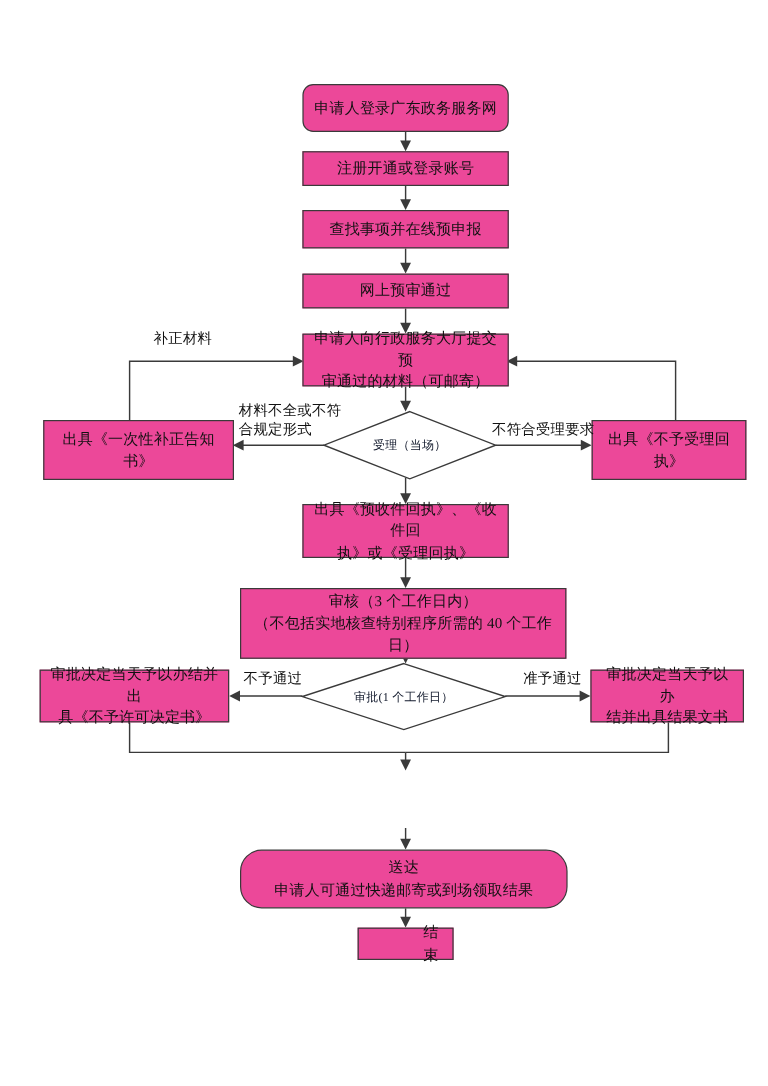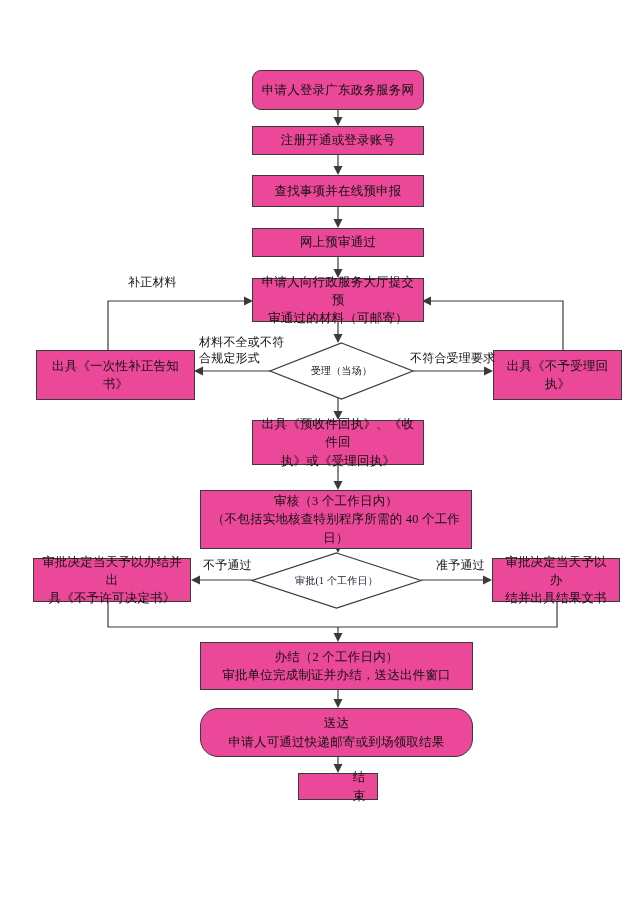--- a/index.html
+++ b/index.html
@@ -208,24 +208,20 @@
   <div class="node" style="left:492px; top:558px; width:128px; height:44px;">
     <span class="txt">审批决定当天予以办
 结并出具结果文书</span>
   </div>
 
   <div class="node" style="left:33px; top:558px; width:158px; height:44px;">
     <span class="txt">审批决定当天予以办结并出
 具《不予许可决定书》</span>
   </div>
 
-  <div class="node" style="left:200px; top:642px; width:273px; height:48px;">
-    <span class="txt">办结（2 个工作日内）
-审批单位完成制证并办结，送达出件窗口</span>
-  </div>
 
   <div class="node" style="left:200px; top:708px; width:273px; height:49px;border-radius:18px;">
     <span class="txt">送达
 申请人可通过快递邮寄或到场领取结果</span>
   </div>
 
   <div class="node" style="left:298px; top:773px; width:80px; height:27px;padding-left:48px;">
     <span class="txt">结束</span>
   </div>
 

